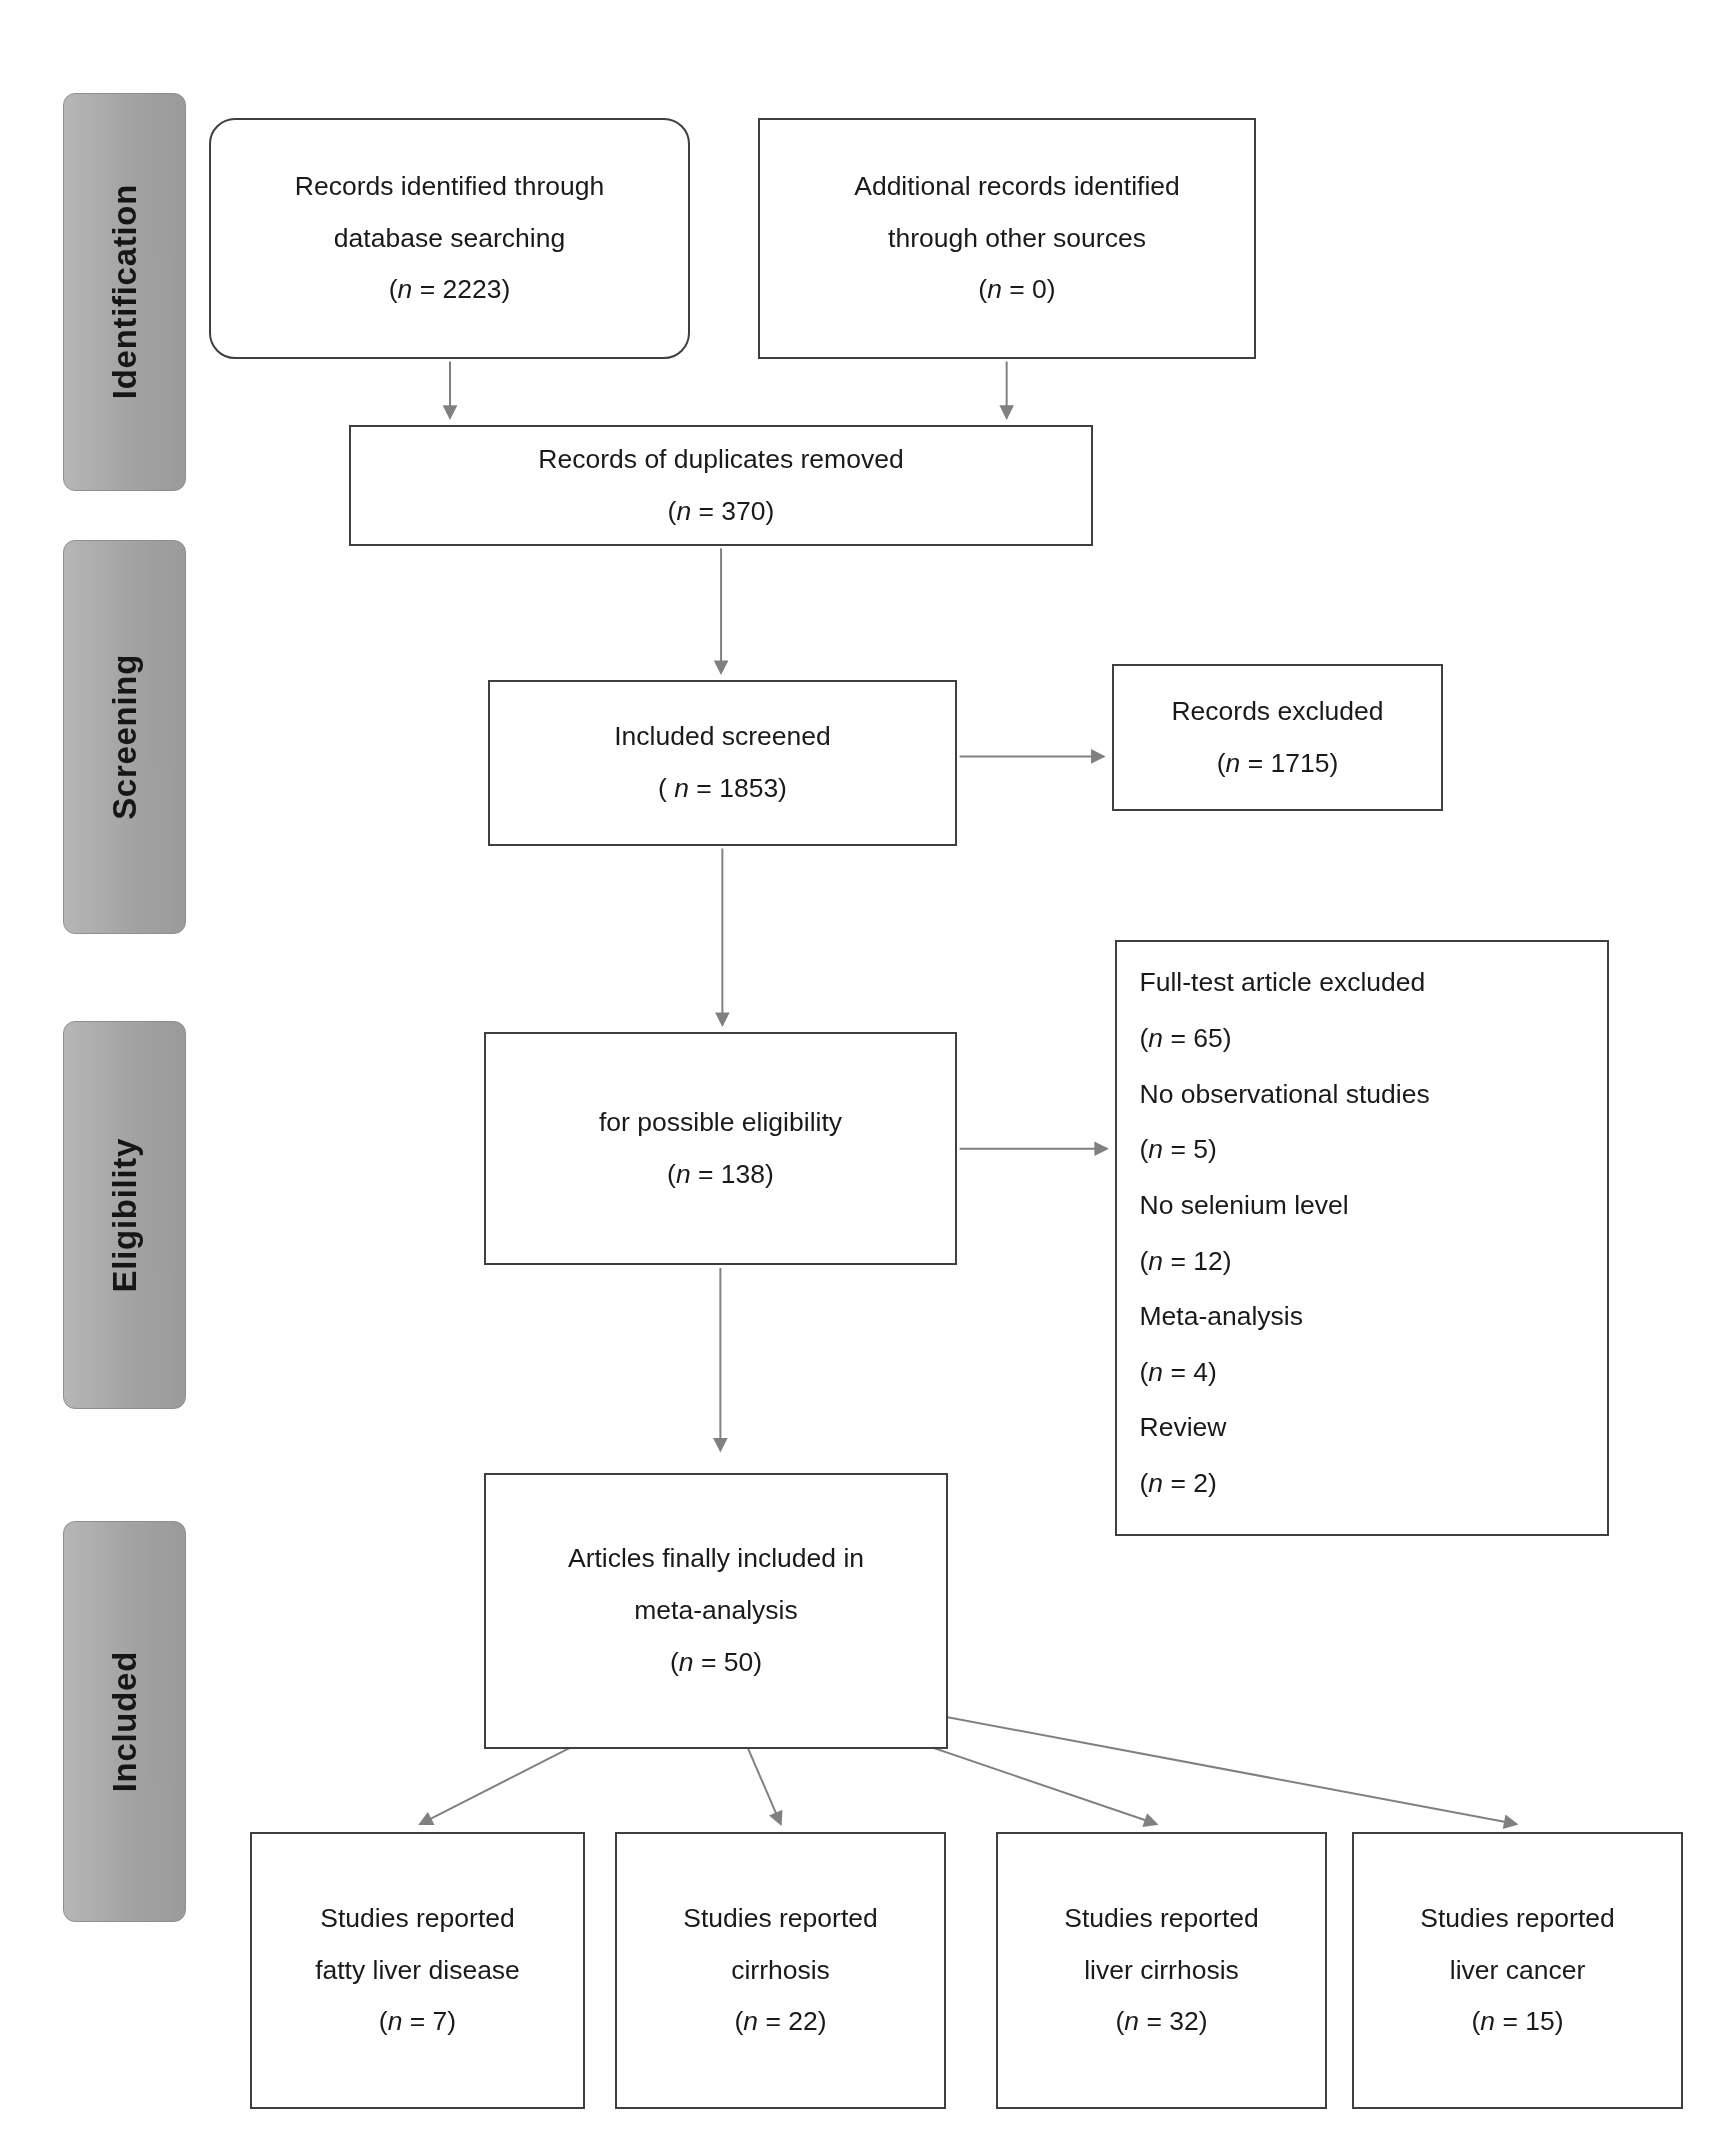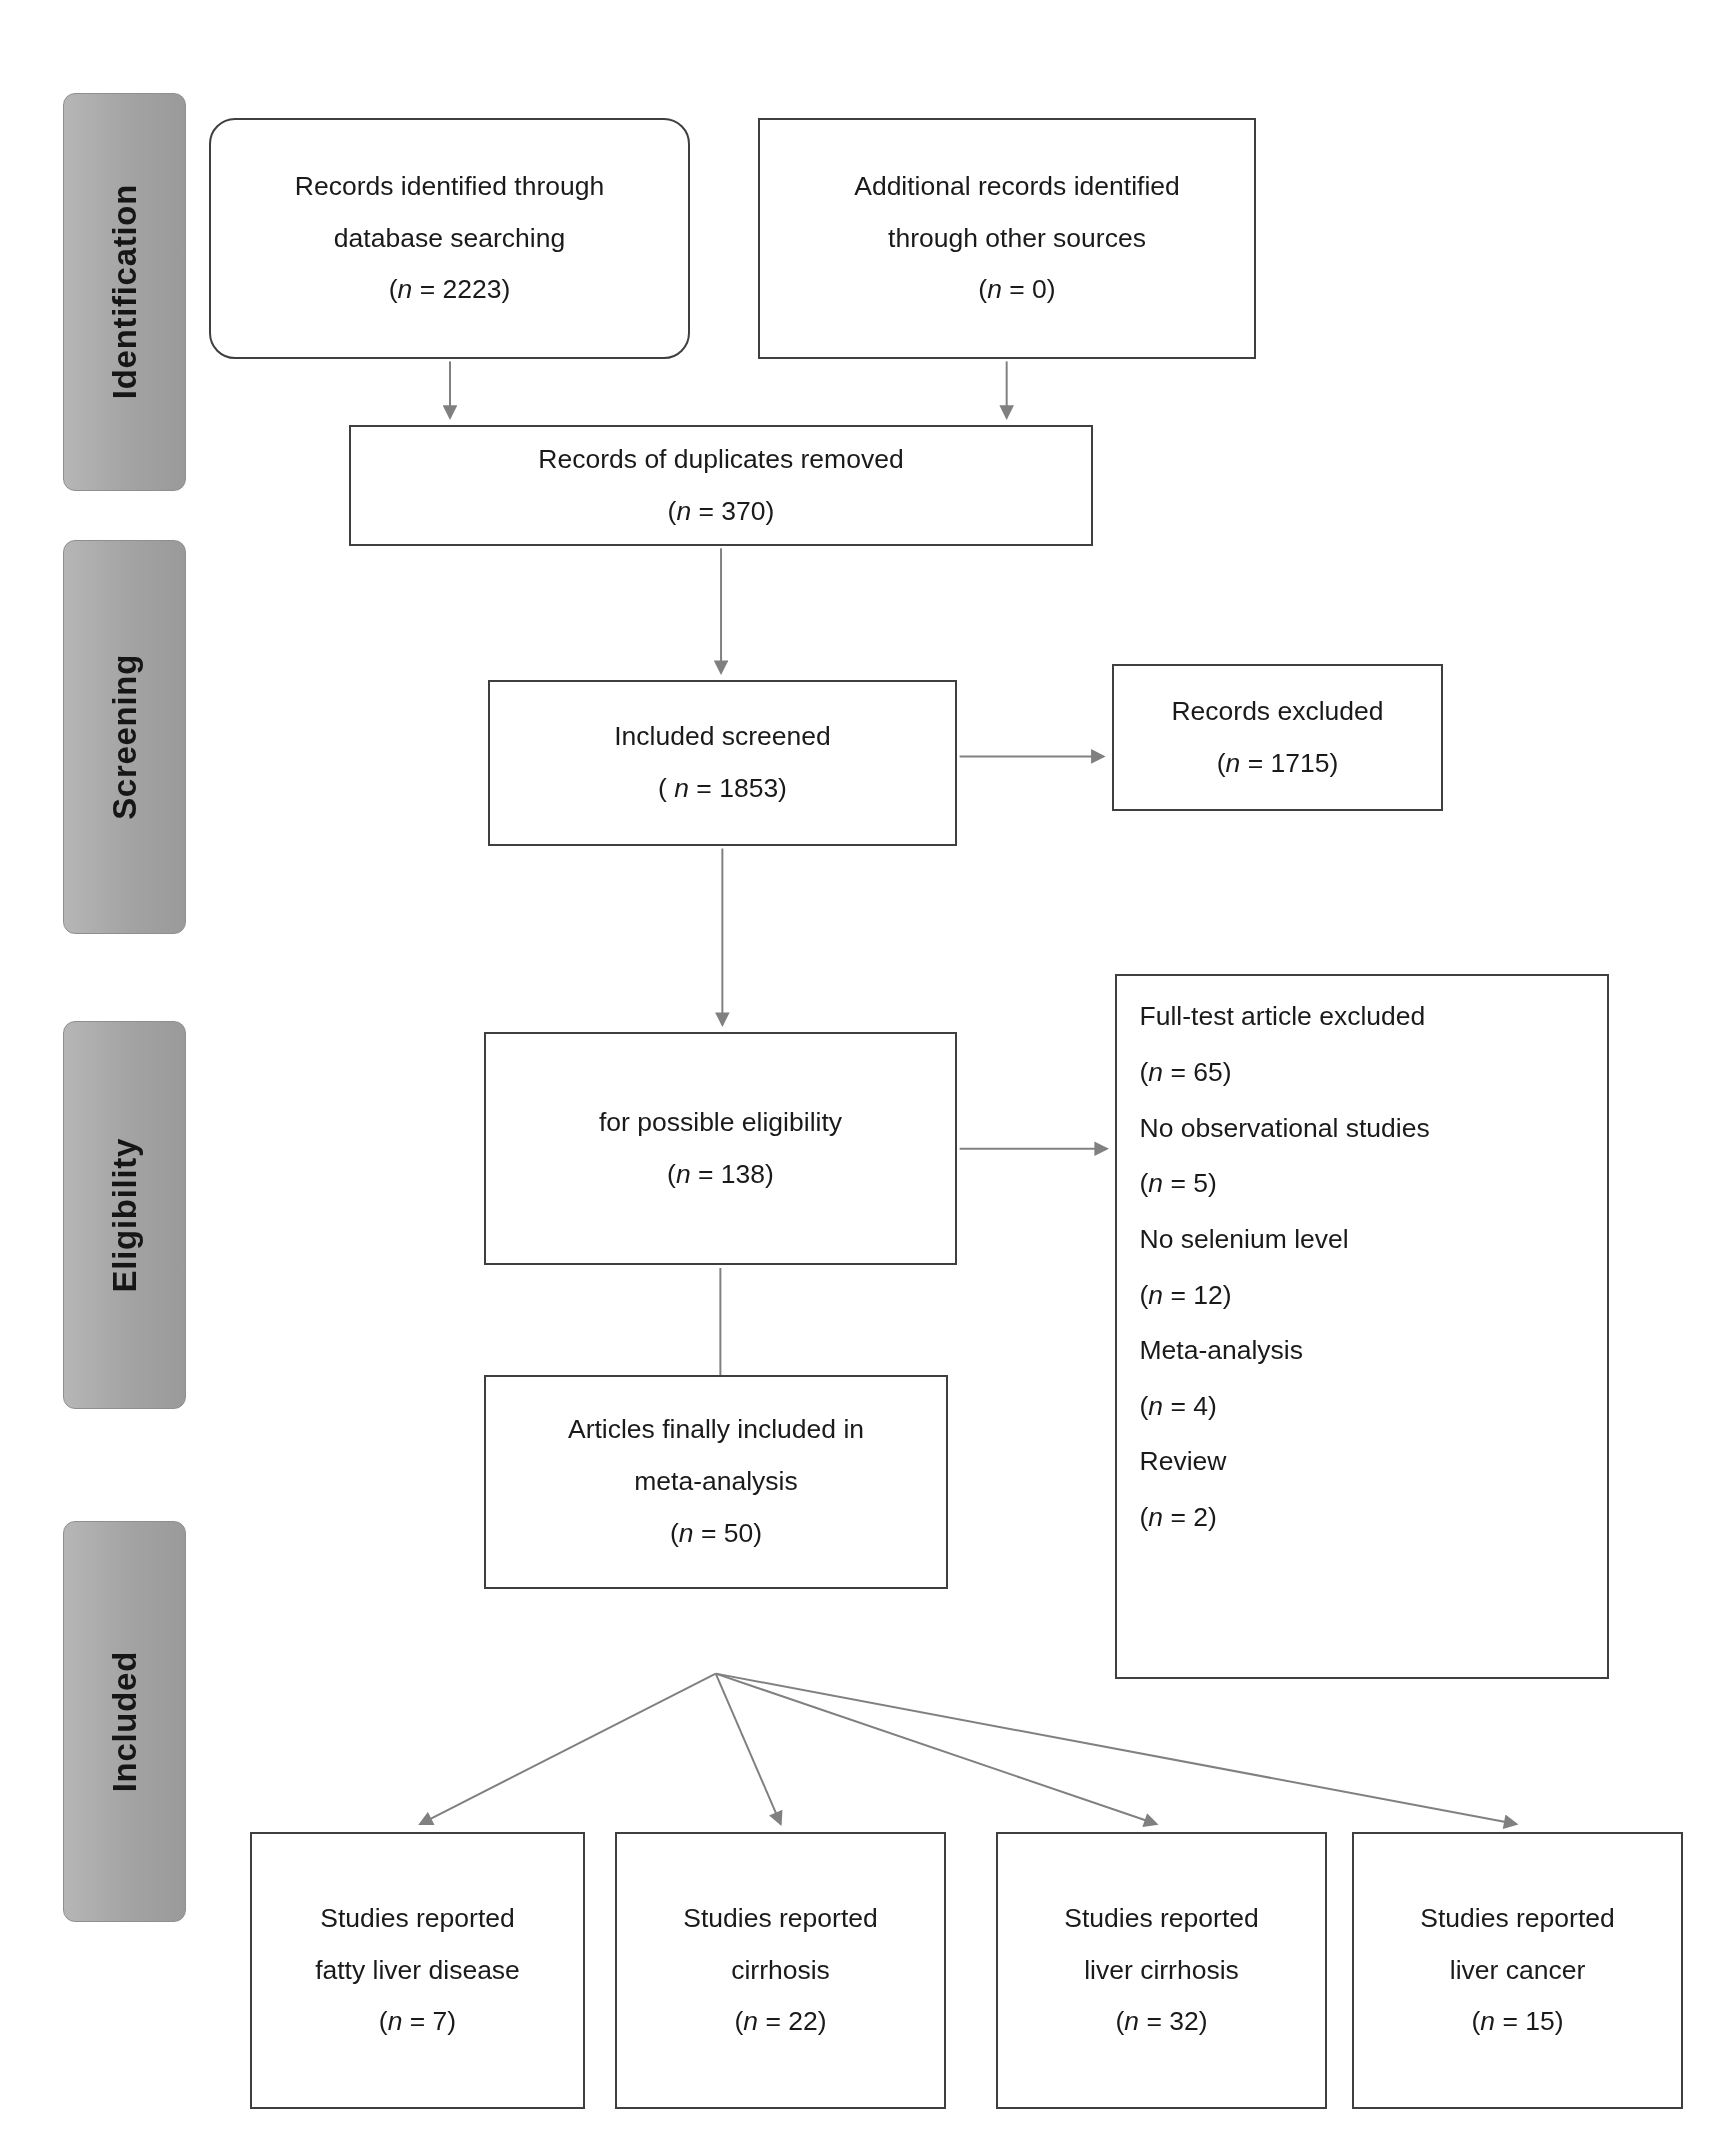--- a/index.html
+++ b/index.html
@@ -126,34 +126,34 @@
   <div class="box" style="left:1112px; top:664px; width:331px; height:147px;">
     <div class="line">Records excluded</div>
     <div class="line">(<i>n</i> = 1715)</div>
   </div>
 
   <div class="box" style="left:484px; top:1032px; width:473px; height:233px;">
     <div class="line">for possible eligibility</div>
     <div class="line">(<i>n</i> = 138)</div>
   </div>
 
-  <div class="box box--left" style="left:1115px; top:940px; width:494px; height:705px;margin-top:34px;">
+  <div class="box box--left" style="left:1115px; top:940px; width:494px; height:596px;">
     <div class="line">Full-test article excluded</div>
     <div class="line">(<i>n</i> = 65)</div>
     <div class="line">No observational studies</div>
     <div class="line">(<i>n</i> = 5)</div>
     <div class="line">No selenium level</div>
     <div class="line">(<i>n</i> = 12)</div>
     <div class="line">Meta-analysis</div>
     <div class="line">(<i>n</i> = 4)</div>
     <div class="line">Review</div>
     <div class="line">(<i>n</i> = 2)</div>
   </div>
 
-  <div class="box" style="left:484px; top:1375px; width:464px; height:214px;">
+  <div class="box" style="left:484px; top:1473px; width:464px; height:276px;">
     <div class="line">Articles finally included in</div>
     <div class="line">meta-analysis</div>
     <div class="line">(<i>n</i> = 50)</div>
   </div>
 
   <div class="box" style="left:250px; top:1832px; width:335px; height:277px;">
     <div class="line">Studies reported</div>
     <div class="line">fatty liver disease</div>
     <div class="line">(<i>n</i> = 7)</div>
   </div>

